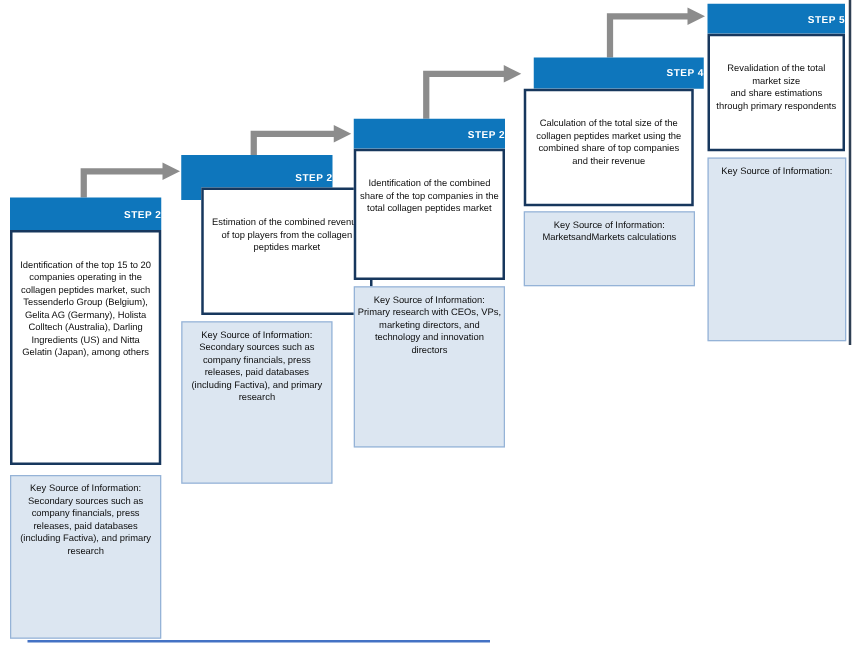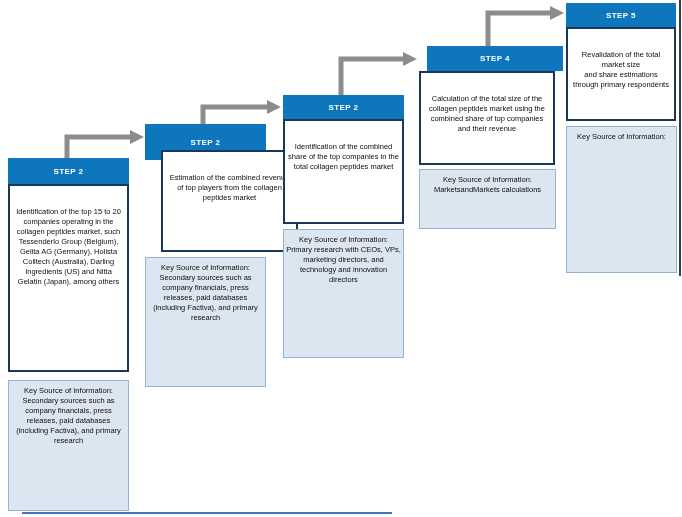--- a/index.html
+++ b/index.html
@@ -16,21 +16,21 @@
 
   .step-header {
     position: absolute;
     background: var(--header-blue, #0e76bc);
     color: #ffffff;
     font-weight: bold;
     font-size: 8px;
     letter-spacing: 0.4px;
     display: flex;
     align-items: center;
-    justify-content: center;
+    justify-content: flex-end;
     z-index: 2;
   }
 
   .body-box {
     position: absolute;
     background: #ffffff;
     border: 2px solid var(--box-border-navy, #17375d);
     padding: 21px 3px;
     z-index: 2;
   }

